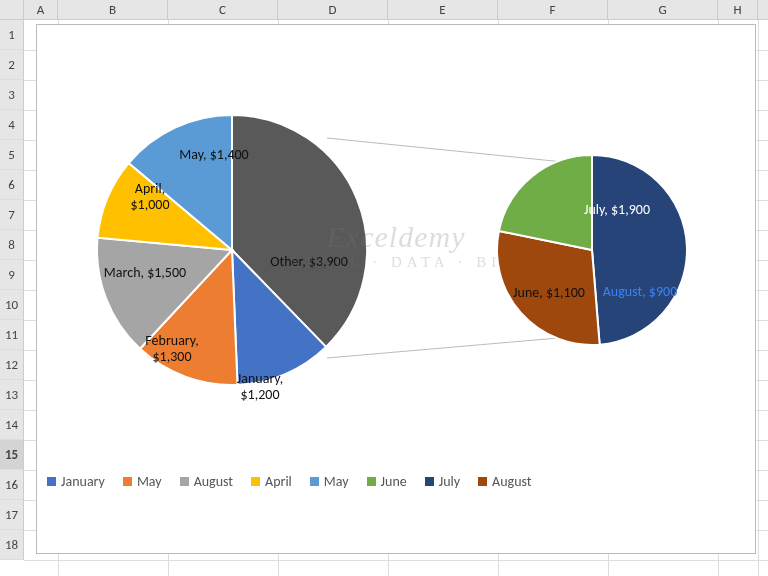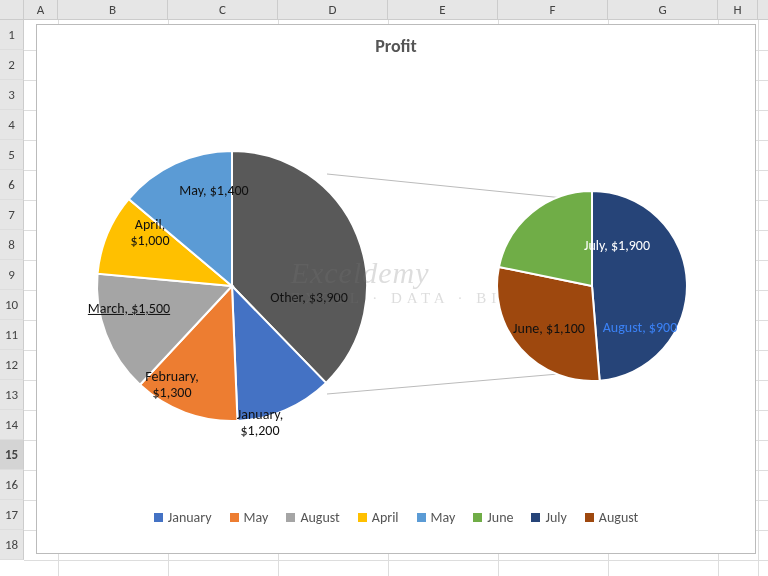--- a/index.html
+++ b/index.html
@@ -80,33 +80,34 @@
     color: #555;
     padding: 10px 0 4px;
   }
   .plot {
     position: relative;
     width: 100%;
     height: 440px;
   }
   .legend {
     display: flex;
-    justify-content: center;
+    justify-content: flex-start;
     flex-wrap: wrap;
     gap: 18px;
     padding: 8px 10px;
     font-size: 14px;
     color: #555;
   }
   .legend-item { display: flex; align-items: center; gap: 5px; }
   .swatch { width: 9px; height: 9px; }
   .watermark {
     position: absolute;
     left: 50%; top: 50%;
     transform: translate(-50%,-50%);
+    text-align: center;
     color: rgba(120,120,120,0.25);
     font-family: Georgia, serif;
     pointer-events: none;
   }
   .watermark .w1 { font-size: 30px; font-style: italic; letter-spacing: 1px;}
   .watermark .w2 { font-size: 15px; letter-spacing: 5px; }
   .slice-label {
     position: absolute;
     font-size: 14px;
     color: #111;
@@ -178,21 +179,20 @@
       <div class="hline" style="top: 360px;"></div>
       <div class="hline" style="top: 390px;"></div>
       <div class="hline" style="top: 420px;"></div>
       <div class="hline" style="top: 450px;"></div>
       <div class="hline" style="top: 480px;"></div>
       <div class="hline" style="top: 510px;"></div>
       <div class="hline" style="top: 540px;"></div>
     </div>
 
   <div class="chart-box">
-    <div class="chart-title">Profit</div>
 
     <div class="plot">
       <svg width="720" height="440">
 
         <line x1="290" y1="113" x2="556" y2="140" stroke="#bbb" stroke-width="1"></line>
         <line x1="290" y1="333" x2="556" y2="310" stroke="#bbb" stroke-width="1"></line>
 
         <g>
 
           <path d="M195 225 L195 90 A135 135 0 0 1 289.03 321.88 Z" fill="#595959" stroke="#fff" stroke-width="2"></path>
@@ -216,21 +216,21 @@
 
           <path d="M555 225 L461.92 206.00 A95 95 0 0 1 555 130 Z" fill="#70ad47" stroke="#fff" stroke-width="2"></path>
         </g>
       </svg>
 
       <div class="slice-label" style="left:272px; top:237px;">Other, $3,900</div>
       <div class="slice-label" style="left:223px; top:362px;">January,
 $1,200</div>
       <div class="slice-label" style="left:135px; top:324px;">February,
 $1,300</div>
-      <div class="slice-label" style="left:92px;  top:248px;text-decoration:underline;">March, $1,500</div>
+      <div class="slice-label" style="left:108px;  top:248px;">March, $1,500</div>
       <div class="slice-label" style="left:113px; top:172px;">April,
 $1,000</div>
       <div class="slice-label" style="left:177px; top:130px;">May, $1,400</div>
 
       <div class="slice-label" style="left:580px; top:185px; color:#fff;">July, $1,900</div>
       <div class="slice-label" style="left:603px; top:267px; color:#3b82f6;">August, $900</div>
       <div class="slice-label" style="left:512px; top:268px;">June, $1,100</div>
 
       <div class="watermark">
         <div class="w1">Exceldemy</div>

